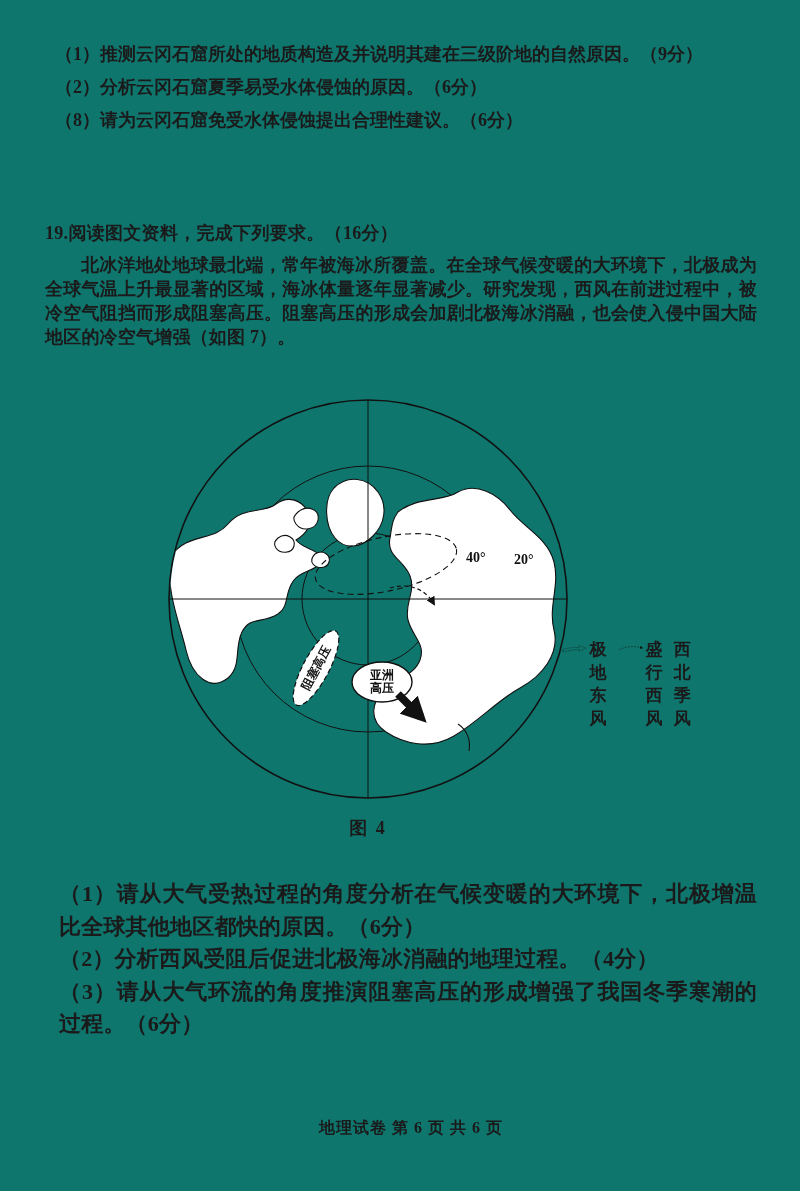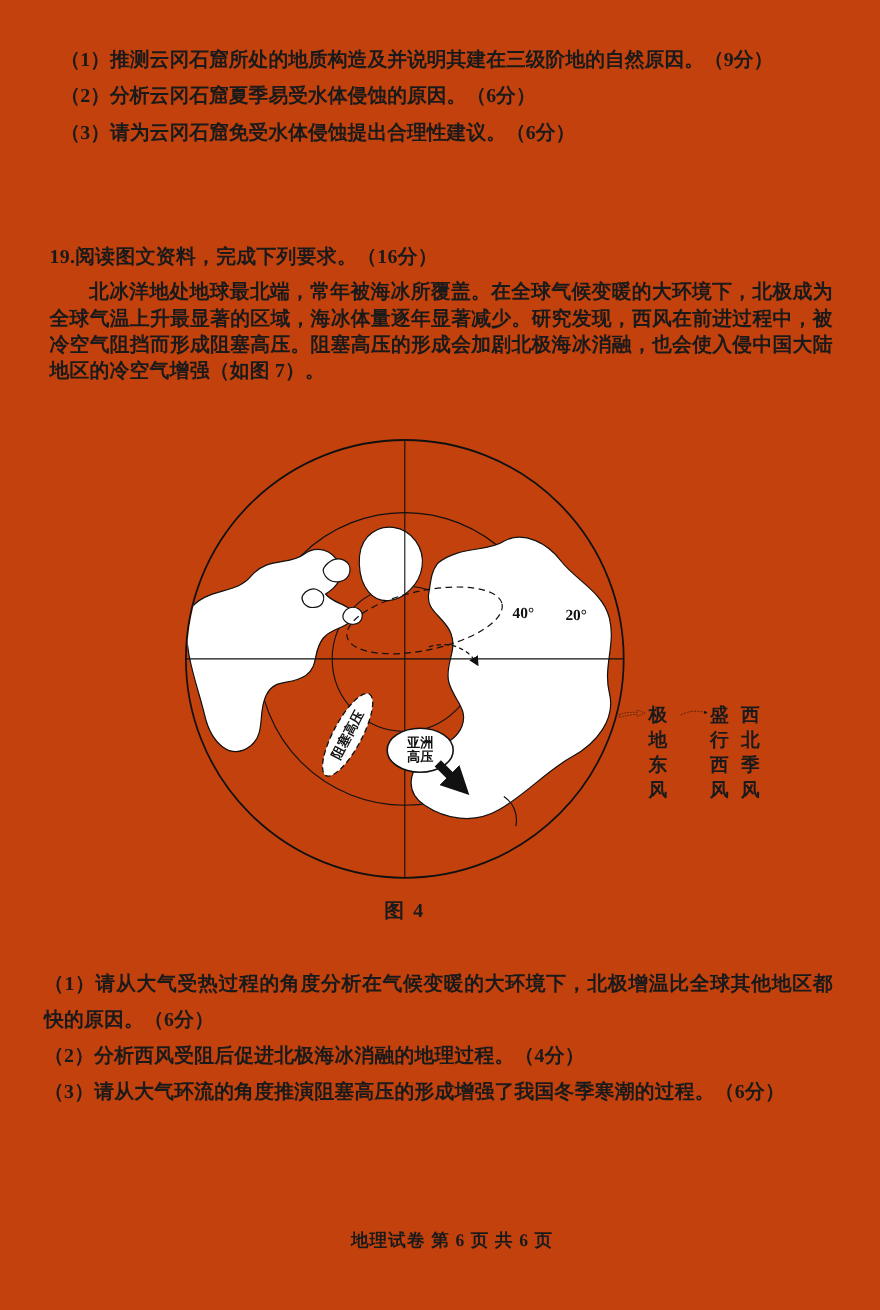--- a/index.html
+++ b/index.html
@@ -1,18 +1,18 @@
 <!DOCTYPE html>
 <html><head>
 <meta charset="utf-8">
 <style>
   html,body{margin:0;padding:0;background:#e8e8e8;}
   .page{
     width:800px;height:1191px;position:relative;margin:0 auto;
-    background:#c2410c;color:#1a1a1a;
+    background:#0f766e;color:#1a1a1a;
     font-family:"Liberation Serif","DejaVu Serif",serif;
     font-weight:600;overflow:hidden;
   }
   .top-qs{position:absolute;top:38px;left:55px;right:38px;font-size:18px;line-height:33px;}
   .top-qs .qline{white-space:nowrap;}
   .q18-heading{position:absolute;top:221px;left:45px;font-size:18px;letter-spacing:.3px;}
   .passage{
     position:absolute;top:253px;left:45px;right:43px;
     font-size:18px;line-height:24px;text-align:justify;text-indent:2em;letter-spacing:.2px;
   }
@@ -23,37 +23,37 @@
     display:flex;flex-direction:row;align-items:flex-start;
   }
   .legend .sym{margin:0 0 4px 0;}
   .legend .leg-label{font-size:17px;letter-spacing:1px;}
   .legend .gap-s{height:10px;}
   .legend .gap-m{height:14px;}
   .fig-caption{
     position:absolute;left:158px;top:424px;width:420px;text-align:center;
     font-size:18px;font-weight:700;letter-spacing:2px;
   }
-  .sub-qs{position:absolute;top:878px;left:40px;right:43px;font-size:18px;line-height:32.5px;text-align:justify;letter-spacing:.2px;}
+  .sub-qs{position:absolute;top:878px;left:59px;right:43px;font-size:22px;line-height:32.5px;text-align:justify;letter-spacing:.2px;}
   .sub-qs .sq{margin:0;}
   .footer{
     position:absolute;top:1118px;left:0;width:800px;text-align:center;
     font-size:16px;letter-spacing:1px;padding-left:11px;
   }
   svg text{font-family:"Liberation Serif","DejaVu Serif",serif;font-weight:600;}
 </style>
 </head>
 <body>
 
 <div class="page">
 
   <div class="top-qs">
     <div class="qline">（1）推测云冈石窟所处的地质构造及并说明其建在三级阶地的自然原因。（9分）</div>
     <div class="qline">（2）分析云冈石窟夏季易受水体侵蚀的原因。（6分）</div>
-    <div class="qline">（3）请为云冈石窟免受水体侵蚀提出合理性建议。（6分）</div>
+    <div class="qline">（8）请为云冈石窟免受水体侵蚀提出合理性建议。（6分）</div>
   </div>
 
   <div class="q18-heading">19.阅读图文资料，完成下列要求。（16分）</div>
 
   <div class="passage">北冰洋地处地球最北端，常年被海冰所覆盖。在全球气候变暖的大环境下，北极成为全球气温上升最显著的区域，海冰体量逐年显著减少。研究发现，西风在前进过程中，被冷空气阻挡而形成阻塞高压。阻塞高压的形成会加剧北极海冰消融，也会使入侵中国大陆地区的冷空气增强（如图 7）。</div>
 
   <div class="figure">
 
     <svg class="map-svg" width="420" height="420" viewBox="0 0 420 420">
       <defs>

